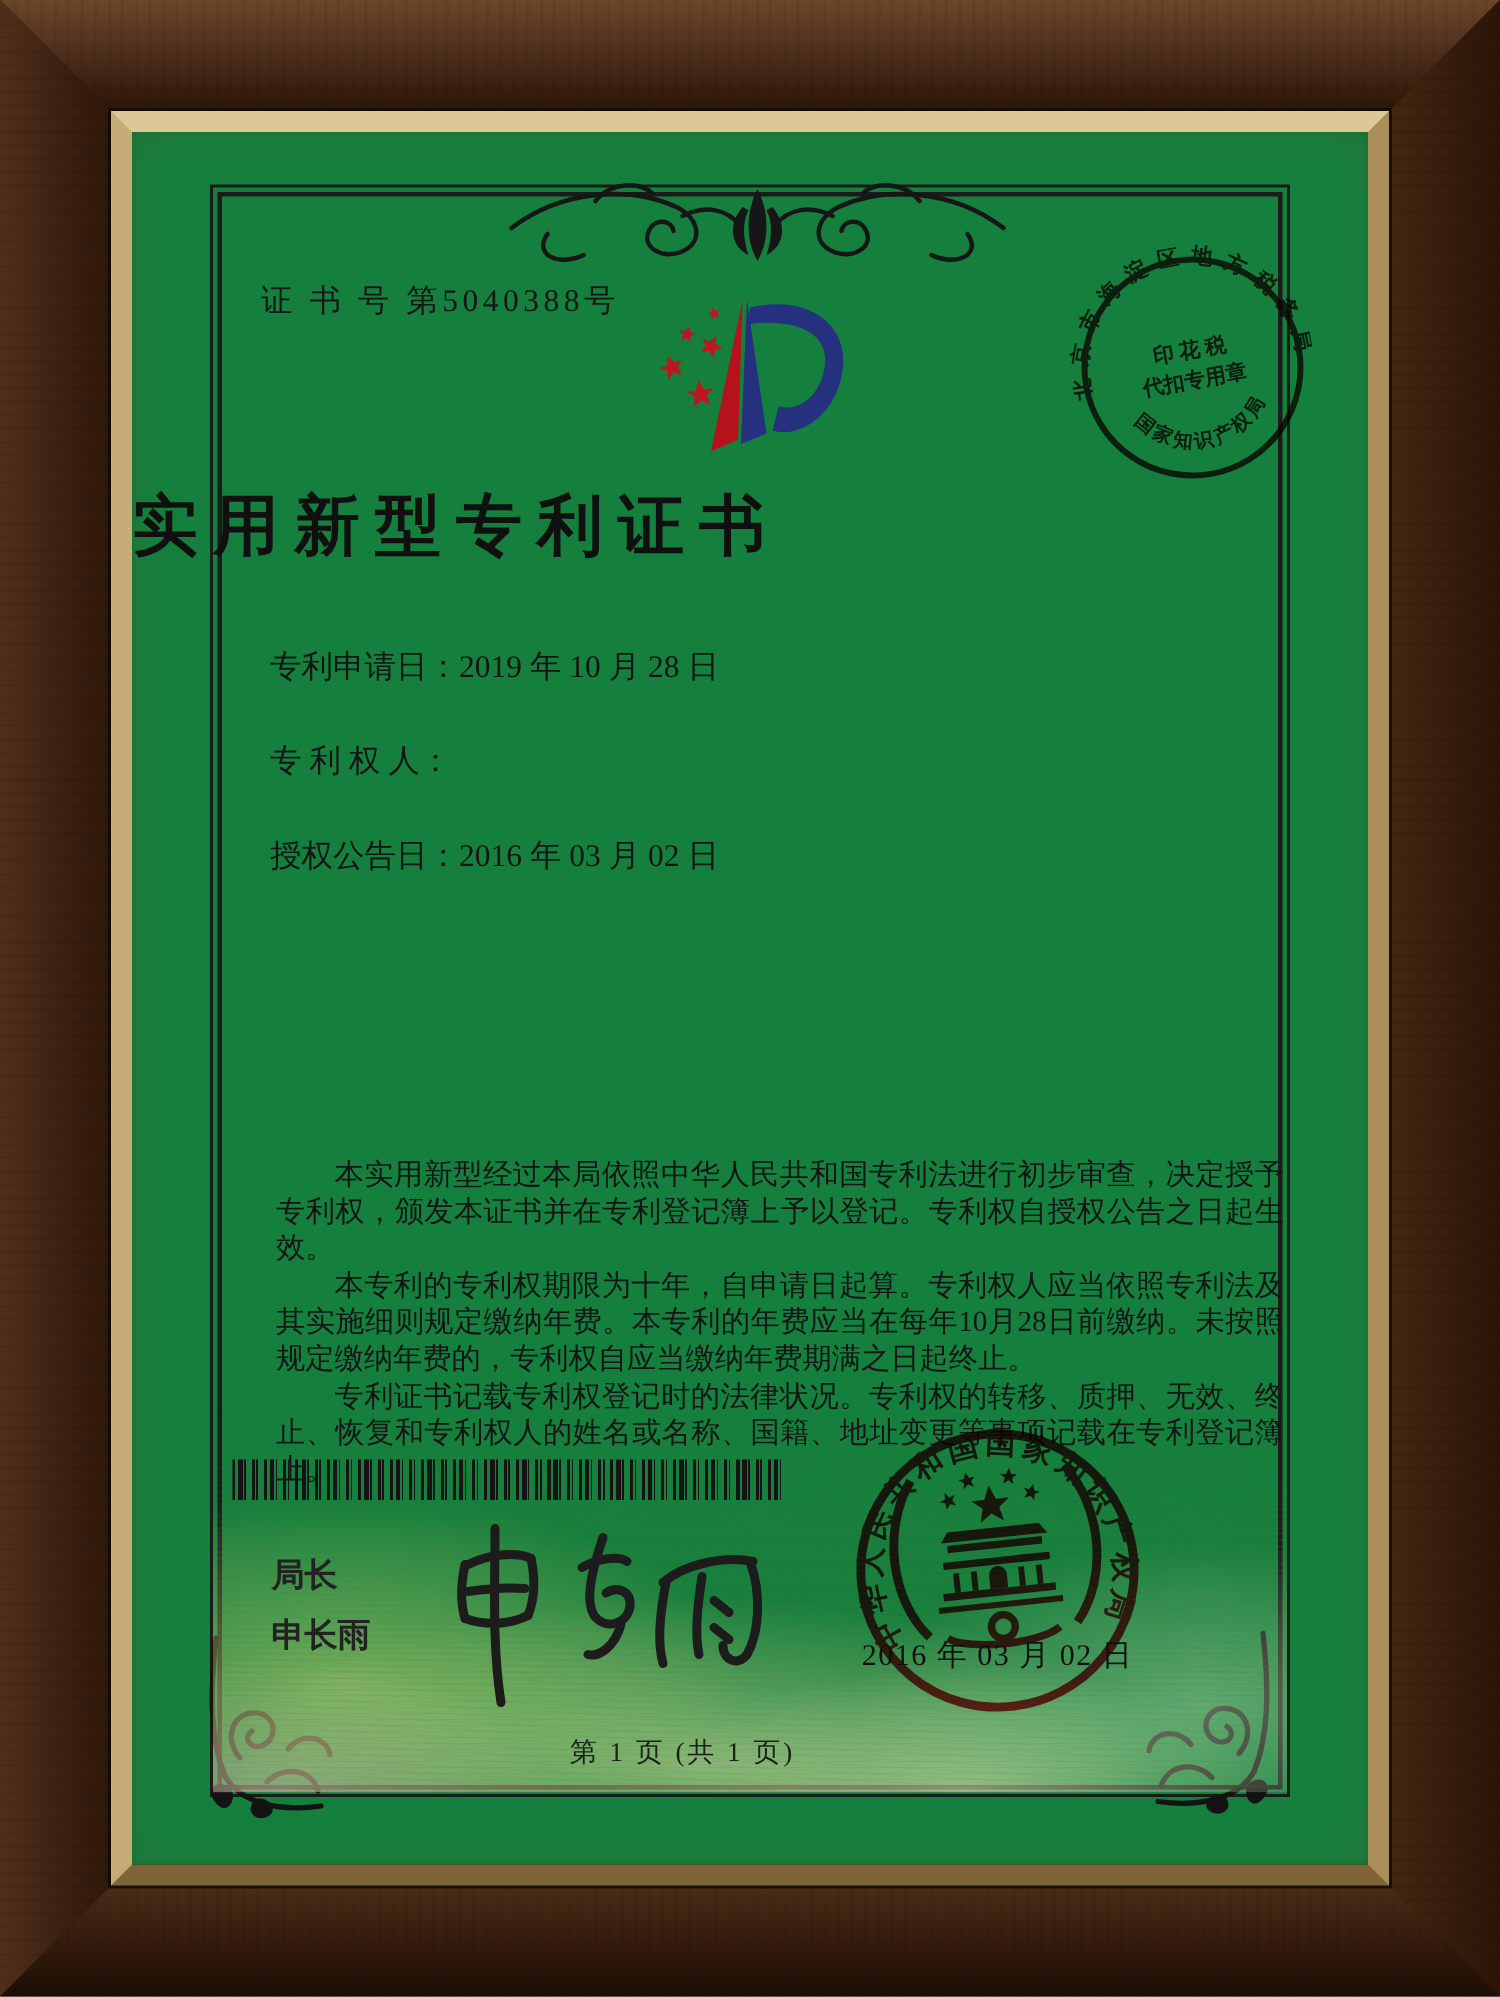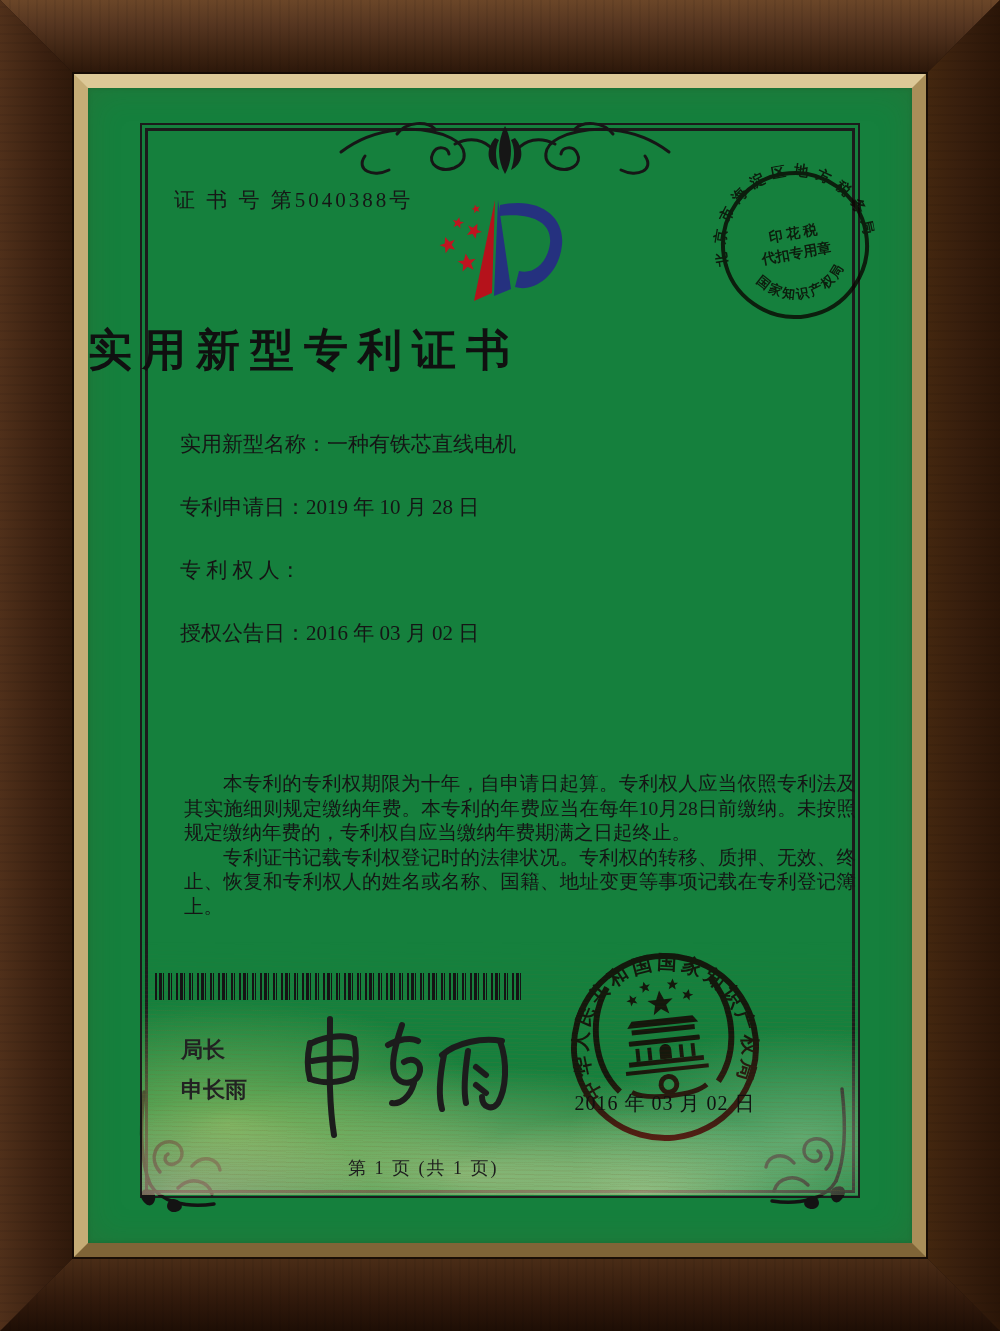--- a/index.html
+++ b/index.html
@@ -74,21 +74,21 @@
     font-family:"Liberation Sans","DejaVu Sans",sans-serif;font-weight:bold;
     font-size:22px;line-height:40px;color:#222;margin-left:15px;}
   .sig{position:absolute;left:196px;top:903px;width:250px;height:152px;z-index:3;}
   .tax-stamp{position:absolute;left:626px;top:76px;width:162px;height:162px;z-index:3;
     transform:rotate(-10deg);mix-blend-mode:multiply;opacity:.92;}
   .logo{position:absolute;left:340px;top:95px;width:150px;height:150px;z-index:2;}
   .seal{position:absolute;left:478px;top:860px;width:198px;height:198px;z-index:3;
     transform:rotate(-6deg);mix-blend-mode:multiply;opacity:.95;}
   .seal-date{position:absolute;left:460px;top:1002px;width:234px;text-align:center;
     font-size:20px;letter-spacing:1px;color:#101010;z-index:4;}
-  .footer{position:absolute;left:260px;top:1068px;width:214px;text-align:left;
+  .footer{position:absolute;left:260px;top:1068px;width:214px;text-align:center;
     font-size:18px;letter-spacing:2px;color:#1d1d1d;z-index:2;}
 </style>
 </head>
 <body>
 
 <div class="wood wood-top"></div>
 <div class="wood wood-bottom"></div>
 <div class="wood wood-left"></div>
 <div class="wood wood-right"></div>
 <div class="lip"></div>
@@ -176,37 +176,34 @@
       <use href="#lgst" transform="translate(48,26) scale(0.45) rotate(-15)"></use>
       <use href="#lgst" transform="translate(46,48) scale(0.8) rotate(25)"></use>
       <use href="#lgst" transform="translate(39,80) scale(0.95) rotate(-8)"></use>
     </g>
   </svg>
 
   <div class="title">实用新型专利证书</div>
 
   <div class="fields">
     <div class="frow">
-      <span class="flabel">实用新型名称：</span>
-      <span class="fvalue">一种有铁芯直线电机</span>
-    </div>
-    <div class="frow">
       <span class="flabel">专利申请日：</span>
       <span class="fvalue">2019 年 10 月 28 日</span>
     </div>
     <div class="frow">
       <span class="flabel">专 利 权 人：</span>
     </div>
     <div class="frow">
       <span class="flabel">授权公告日：</span>
       <span class="fvalue">2016 年 03 月 02 日</span>
     </div>
   </div>
 
   <div class="paras">
+    <p>本实用新型经过本局依照中华人民共和国专利法进行初步审查，决定授予专利权，颁发本证书并在专利登记簿上予以登记。专利权自授权公告之日起生效。</p>
     <p>本专利的专利权期限为十年，自申请日起算。专利权人应当依照专利法及其实施细则规定缴纳年费。本专利的年费应当在每年10月28日前缴纳。未按照规定缴纳年费的，专利权自应当缴纳年费期满之日起终止。</p>
     <p>专利证书记载专利权登记时的法律状况。专利权的转移、质押、无效、终止、恢复和专利权人的姓名或名称、国籍、地址变更等事项记载在专利登记簿上。</p>
   </div>
 
   <div class="barcode"></div>
 
   <div class="officer">
     <div>局长</div>
     <div>申长雨</div>
   </div>

